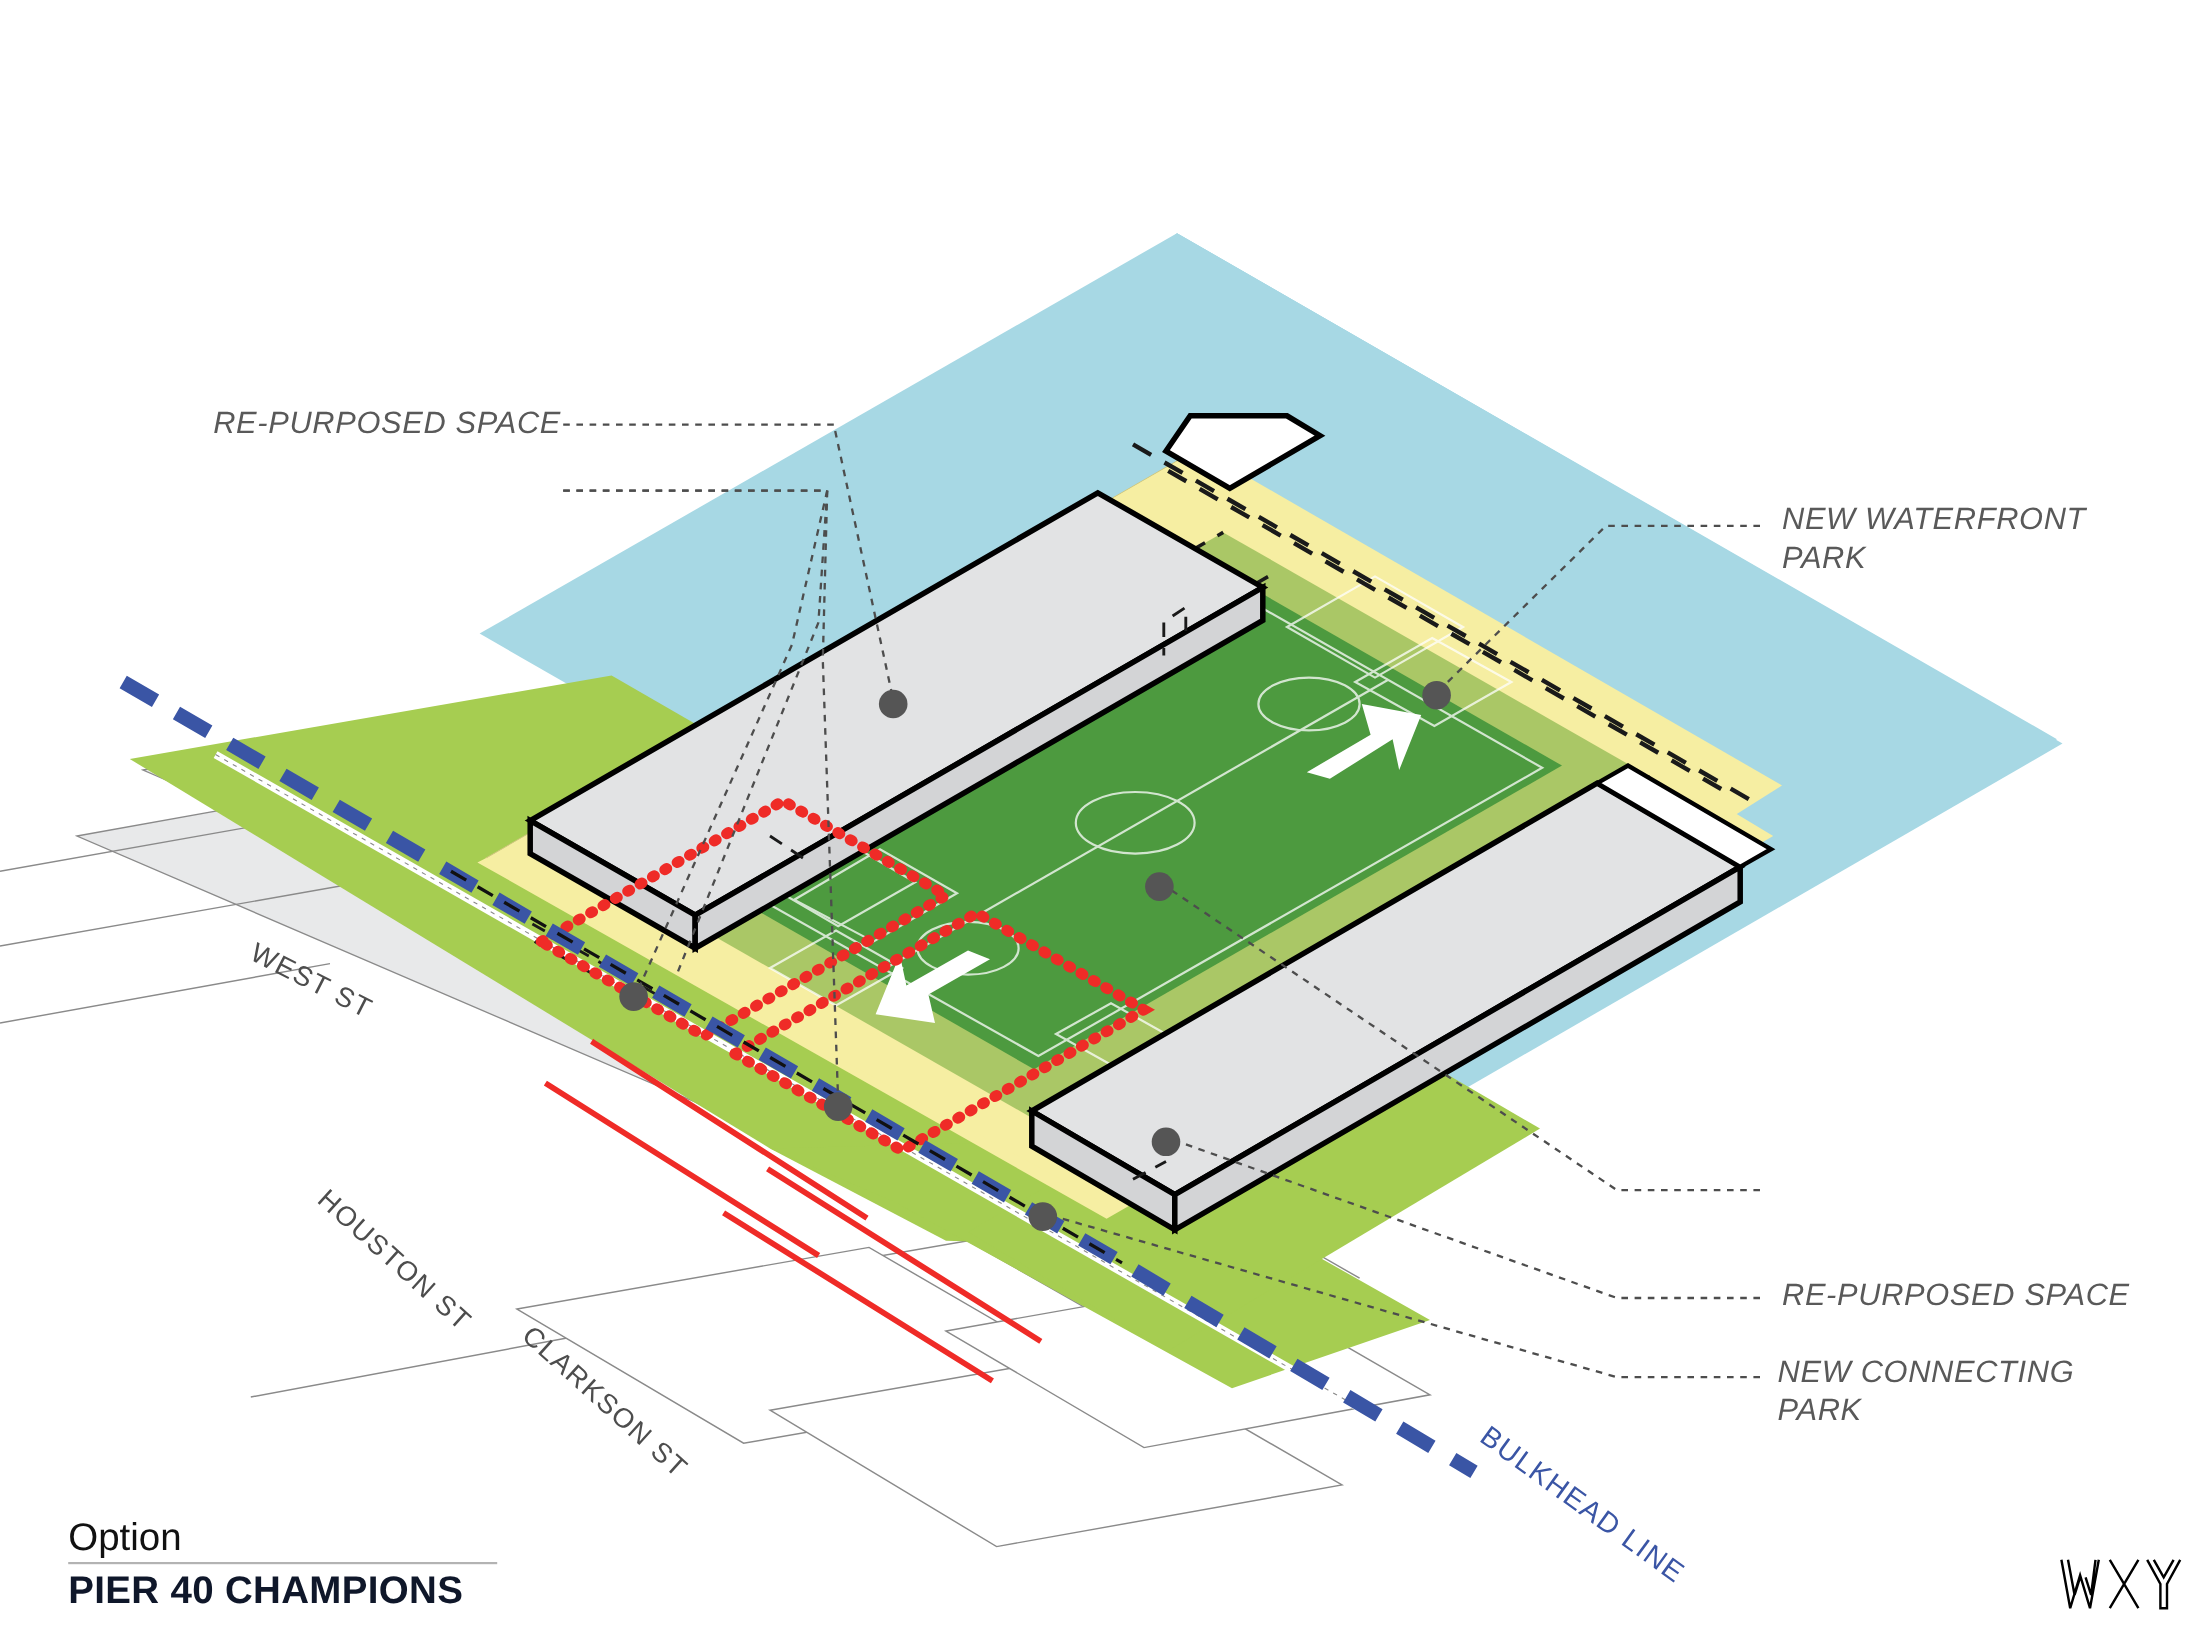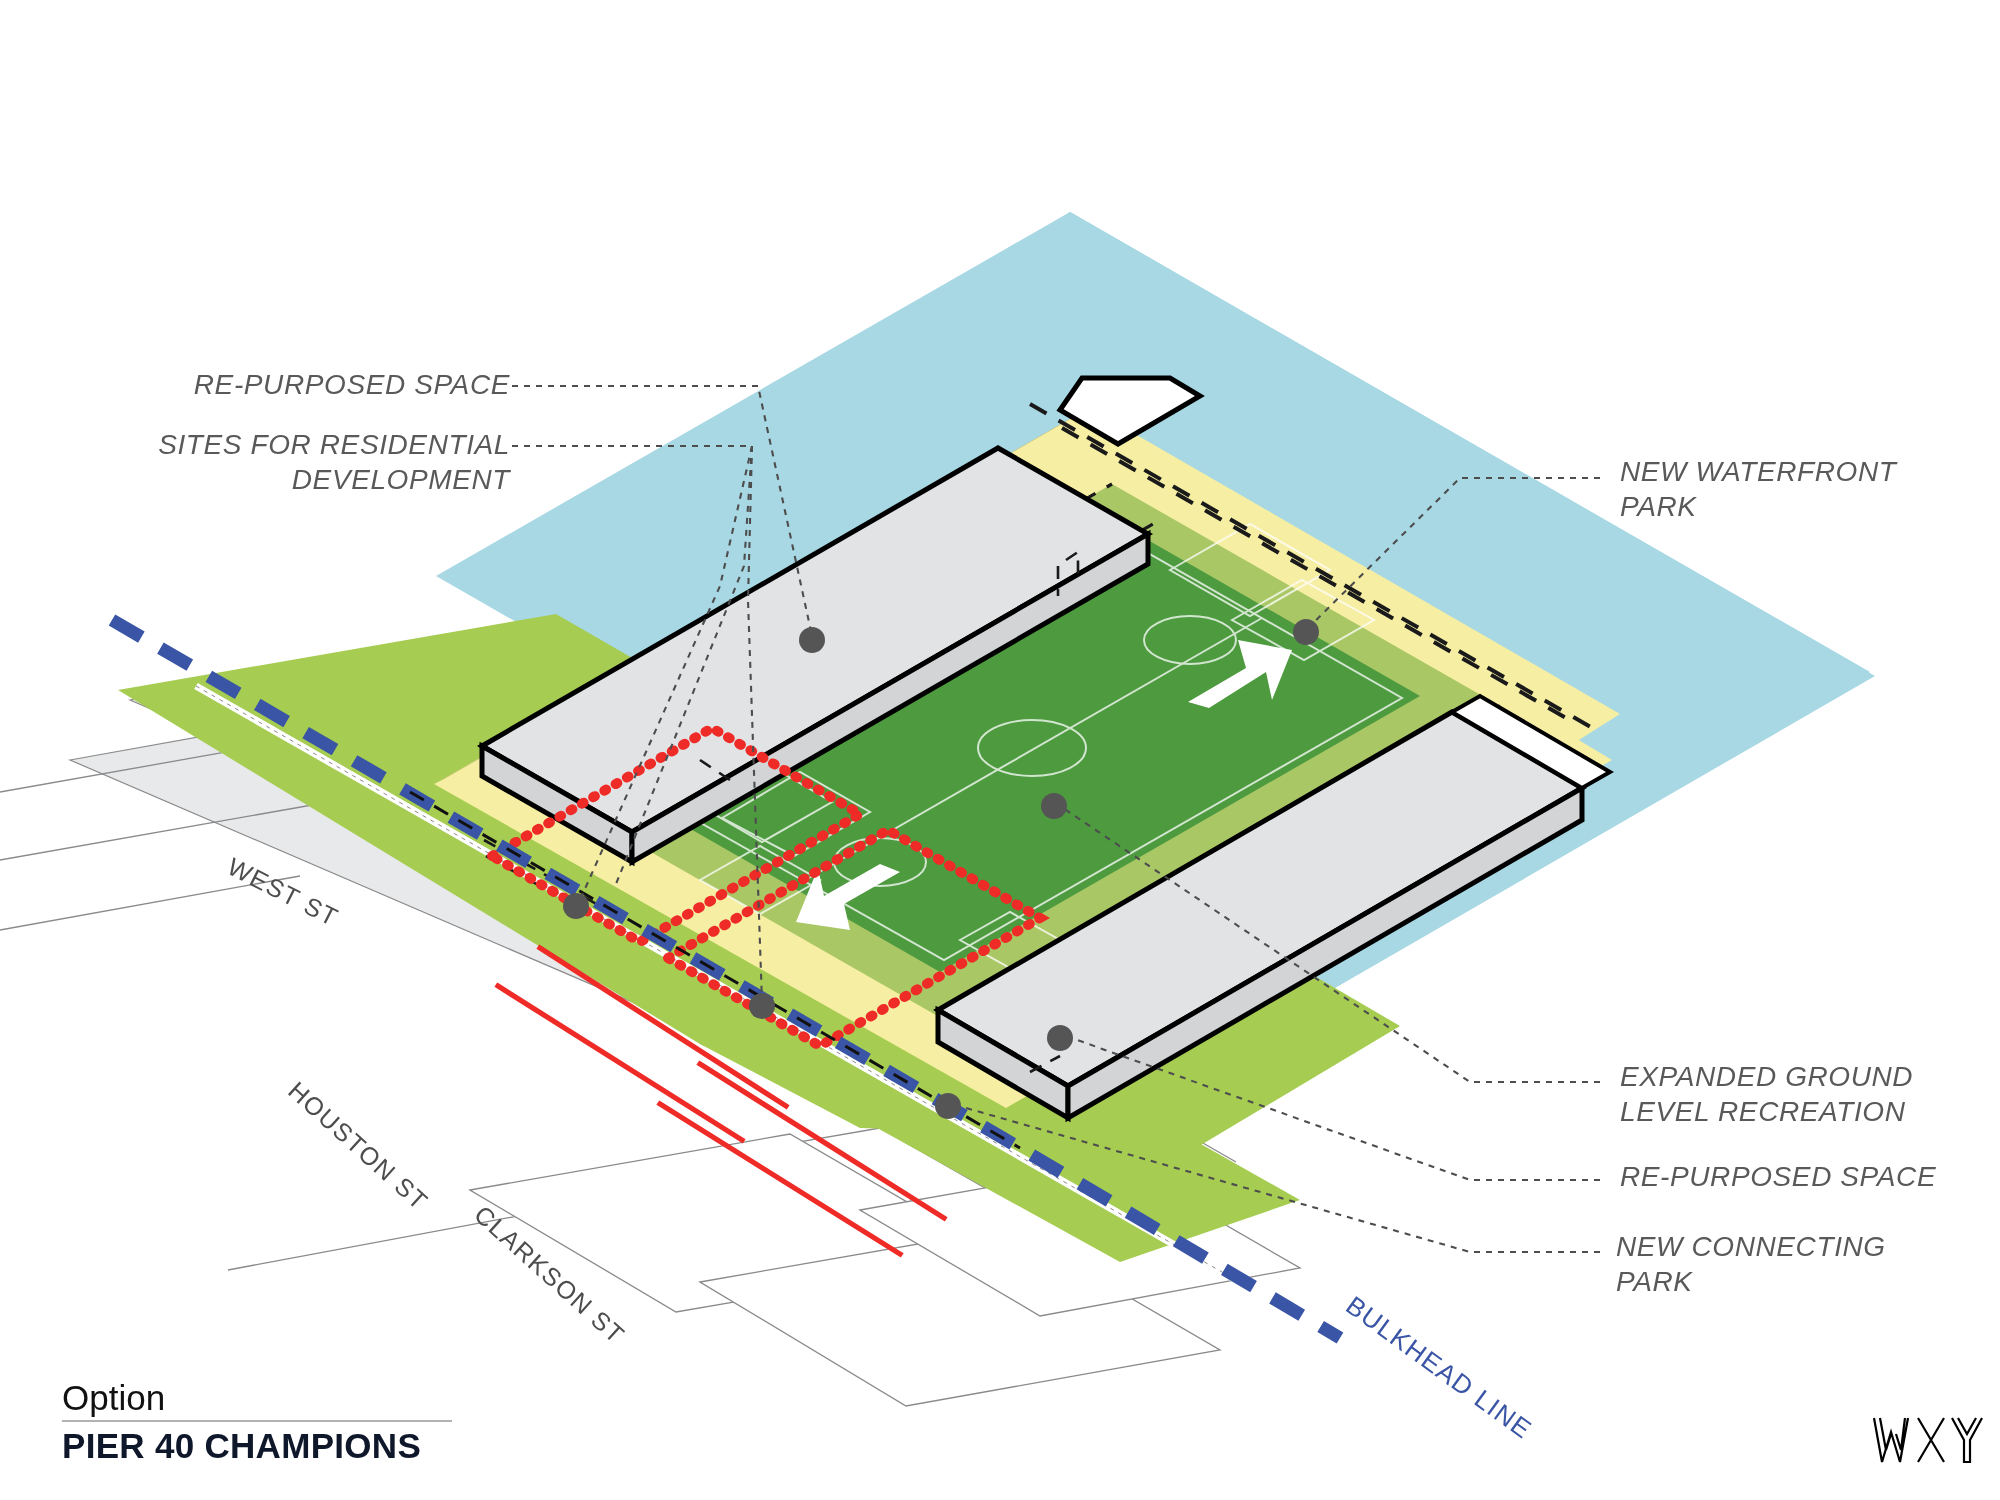--- a/index.html
+++ b/index.html
@@ -168,28 +168,24 @@
       <circle cx="762" cy="1006" r="13"></circle>
       <circle cx="1306" cy="632" r="13"></circle>
       <circle cx="1054" cy="806" r="13"></circle>
       <circle cx="1060" cy="1038" r="13"></circle>
       <circle cx="948" cy="1106" r="13"></circle>
     </g>
   </svg>
 
   <div class="lbl r" style="left:100px;top:368px;width:410px;">RE-PURPOSED SPACE</div>
 
-  <div class="lbl r" style="left:80px;top:428px;width:430px;">SITES FOR RESIDENTIAL
-DEVELOPMENT</div>
 
   <div class="lbl l" style="left:1620px;top:455px;width:360px;">NEW WATERFRONT
 PARK</div>
 
-  <div class="lbl l" style="left:1620px;top:1060px;width:370px;">EXPANDED GROUND
-LEVEL RECREATION</div>
 
   <div class="lbl l" style="left:1620px;top:1160px;width:370px;">RE-PURPOSED SPACE</div>
 
   <div class="lbl l" style="left:1616px;top:1230px;width:370px;">NEW CONNECTING
 PARK</div>
 
   <div class="street" style="left:236px;top:852px;transform:rotate(27deg);">WEST ST</div>
 
   <div class="street" style="left:302px;top:1076px;transform:rotate(42deg);">HOUSTON ST</div>
 

